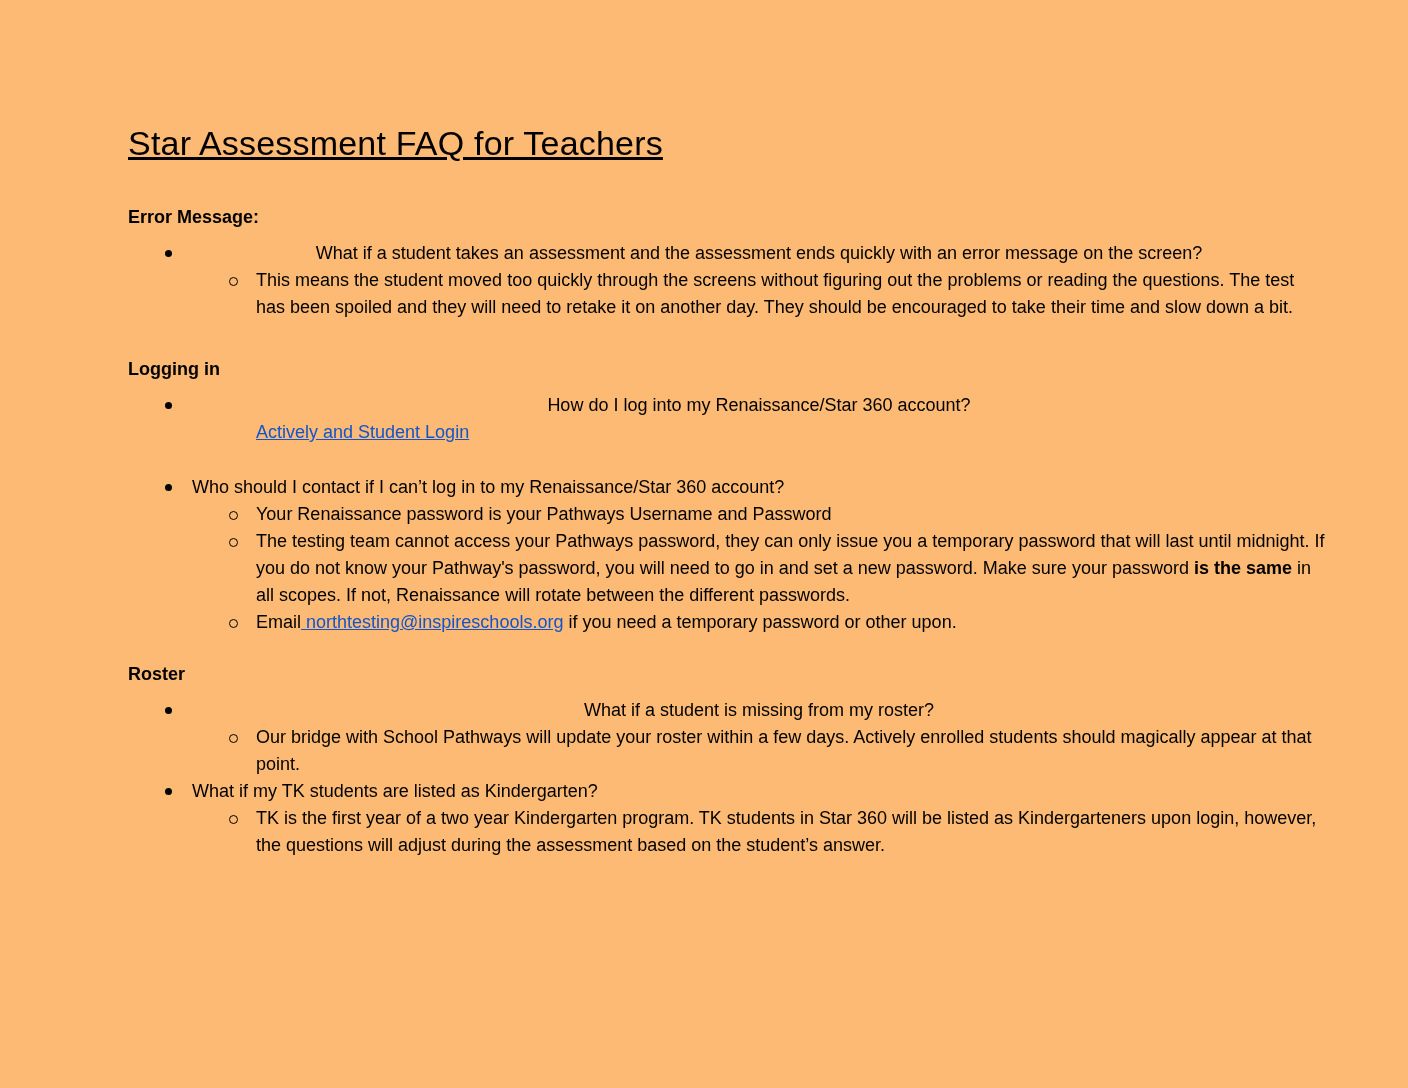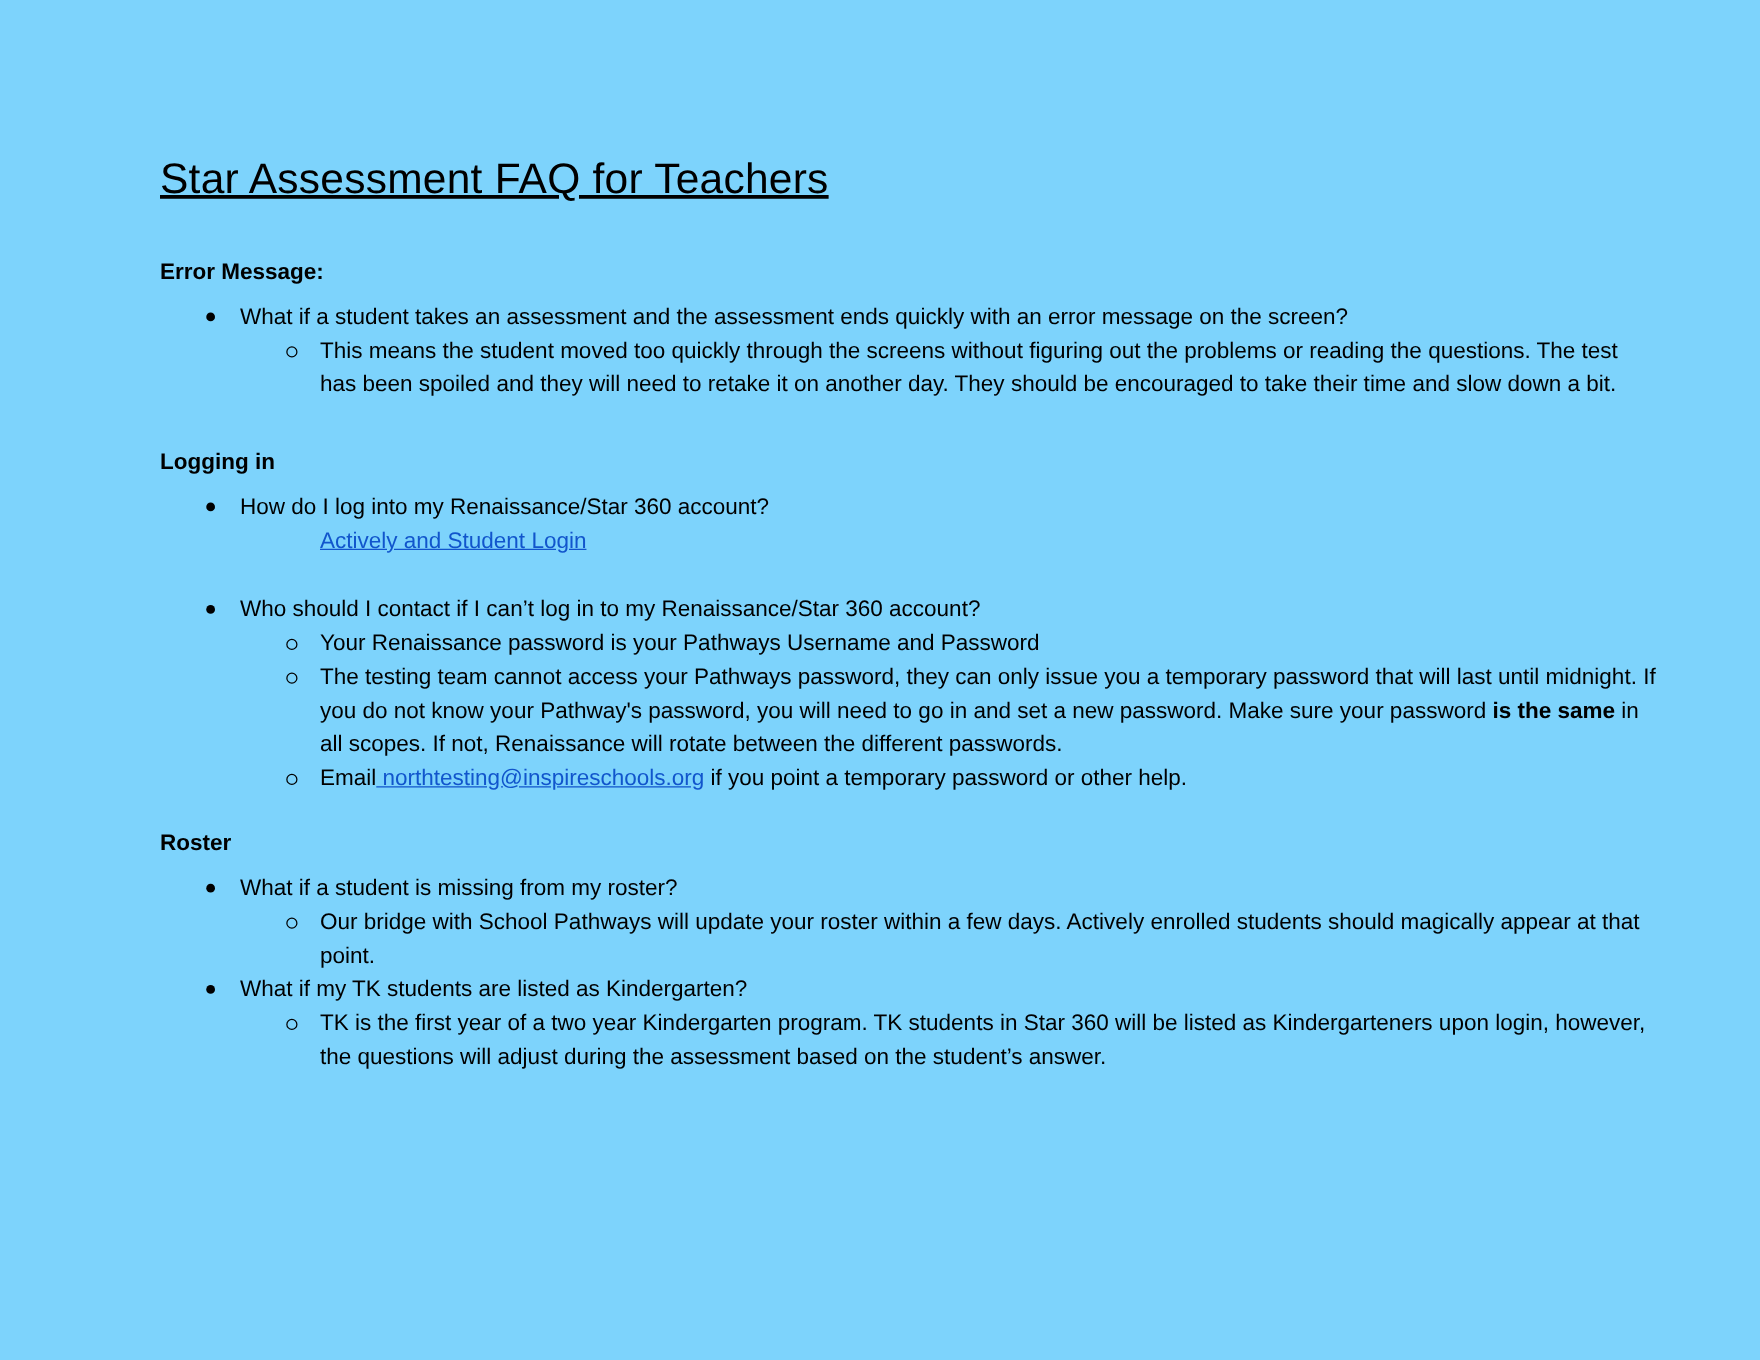--- a/index.html
+++ b/index.html
@@ -14,21 +14,21 @@
     font-family: "Liberation Sans", "DejaVu Sans", sans-serif;
     color: #000000;
     -webkit-font-smoothing: antialiased;
   }
   .page {
     box-sizing: border-box;
     width: 1408px;
     height: 1088px;
     padding-left: 128px;
     padding-right: 82px;
-    background: #7dd3fc;
+    background: #fdba74;
   }
   .doc-title {
     margin: 0;
     padding-top: 126px;
     font-size: 34px;
     line-height: 34px;
     font-weight: 400;
     text-decoration: underline;
     letter-spacing: 0.2px;
   }
@@ -41,21 +41,21 @@
   .h2-error   { margin-top: 45px; }
   .h2-logging { margin-top: 36px; }
   .h2-roster  { margin-top: 26px; }
 
   .row {
     position: relative;
     font-size: 18px;
     line-height: 27px;
     margin: 0;
   }
-  .after-heading { margin-top: 10px; }
+  .after-heading { margin-top: 10px; text-align: center; }
   .blank-gap     { margin-top: 28px; }
   .blank-gap2    { }
 
   .lvl1 { padding-left: 64px; }
   .lvl2 { padding-left: 128px; }
 
   .dot {
     position: absolute;
     left: 37px;
     top: 10px;
@@ -103,21 +103,21 @@
     <div class="row lvl1 after-heading"><span class="dot"></span><span>How do I log into my Renaissance/Star 360 account?</span></div>
 
     <div class="row lvl2"><a class="doc-link" href="#">Actively and Student Login</a></div>
 
     <div class="row lvl1 blank-gap"><span class="dot"></span><span>Who should I contact if I can’t log in to my Renaissance/Star 360 account?</span></div>
 
     <div class="row lvl2"><span class="circ"></span><span>Your Renaissance password is your Pathways Username and Password</span></div>
 
     <div class="row lvl2"><span class="circ"></span><span>The testing team cannot access your Pathways password, they can only issue you a temporary password that will last until midnight. If you do not know your Pathway's password, you will need to go in and set a new password. Make sure your password </span><b>is the same</b><span> in all scopes. If not, Renaissance will rotate between the different passwords.</span></div>
 
-    <div class="row lvl2"><span class="circ"></span><span>Email</span><a class="doc-link" href="#"> northtesting@inspireschools.org</a><span> if you point a temporary password or other help.</span></div>
+    <div class="row lvl2"><span class="circ"></span><span>Email</span><a class="doc-link" href="#"> northtesting@inspireschools.org</a><span> if you need a temporary password or other upon.</span></div>
   </section>
 
   <section>
     <h2 class="h2-roster">Roster</h2>
 
     <div class="row lvl1 after-heading"><span class="dot"></span><span>What if a student is missing from my roster?</span></div>
 
     <div class="row lvl2"><span class="circ"></span><span>Our bridge with School Pathways will update your roster within a few days. Actively enrolled students should magically appear at that point.</span></div>
 
     <div class="row lvl1 blank-gap2"><span class="dot"></span><span>What if my TK students are listed as Kindergarten?</span></div>

